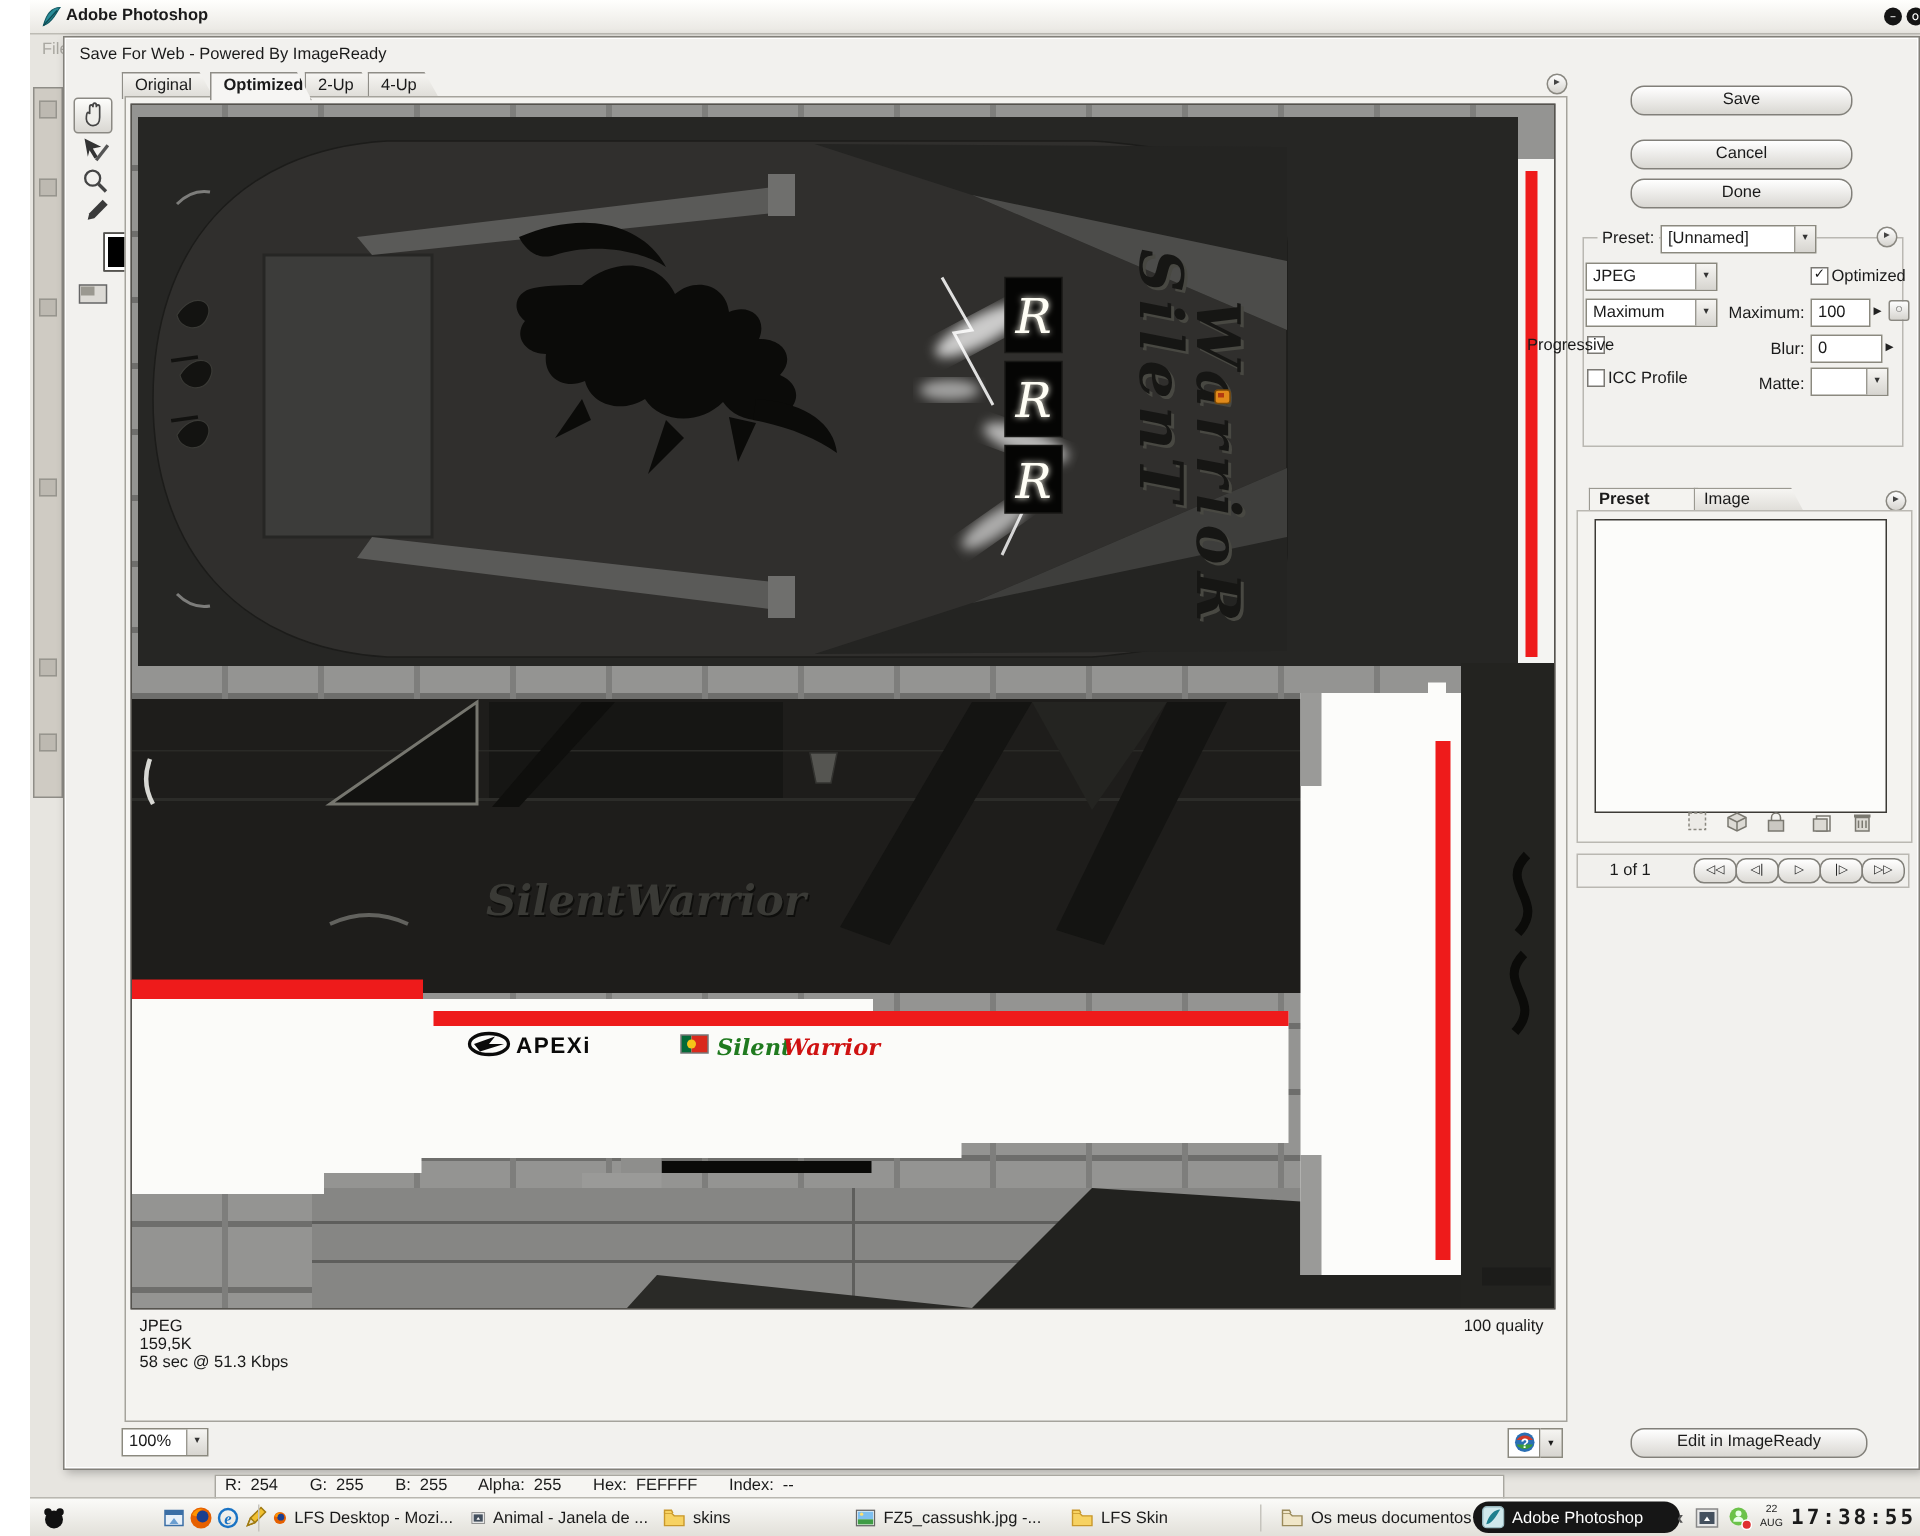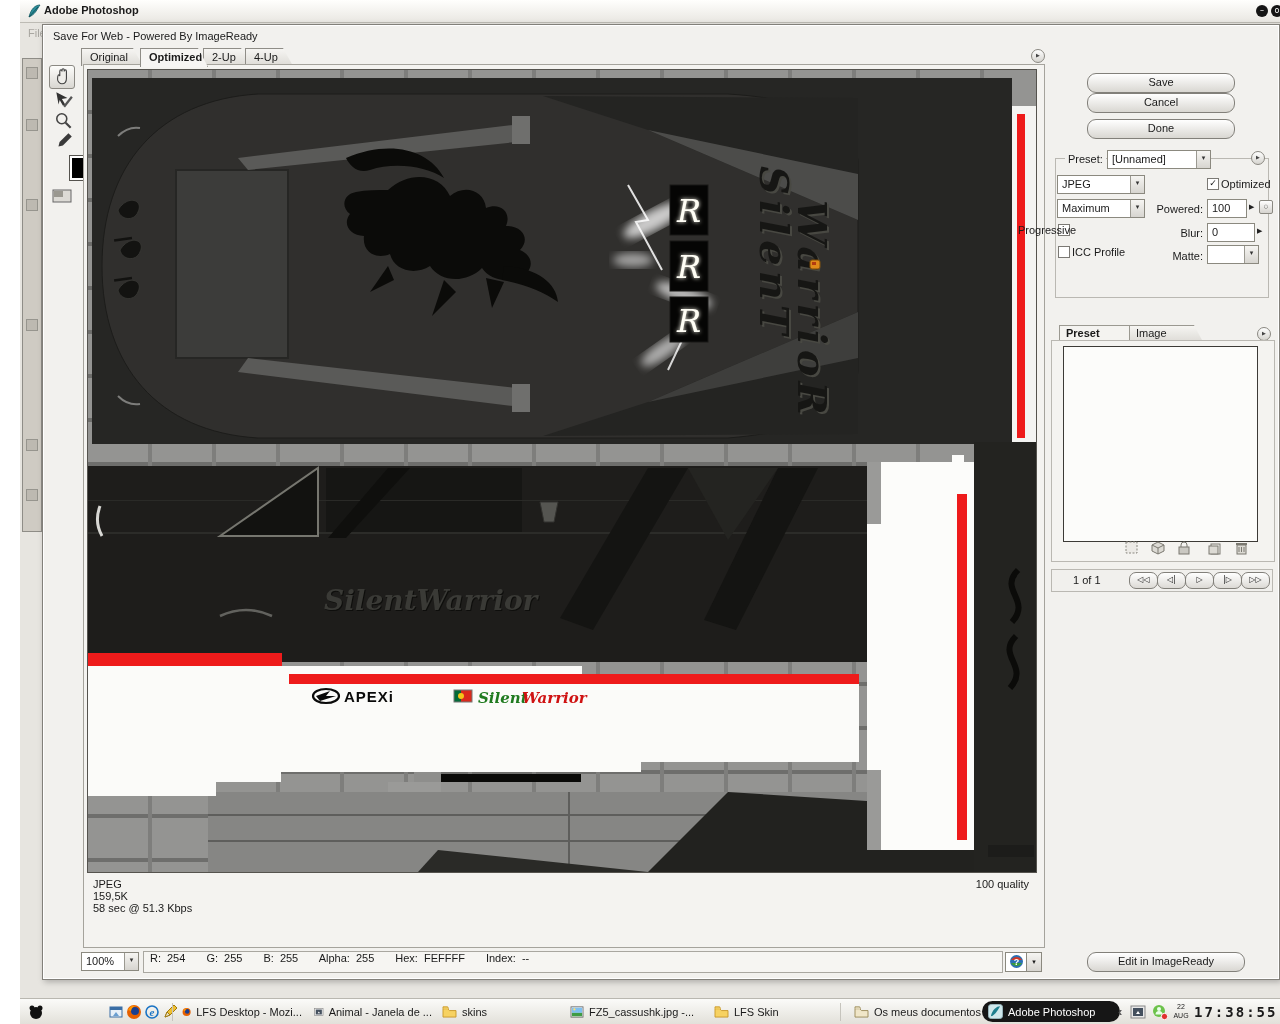--- a/index.html
+++ b/index.html
@@ -33,21 +33,21 @@
   .selbox .val{display:block;padding:2px 16px 0 4px;white-space:nowrap;overflow:hidden;}
   .dd{position:absolute;right:0;top:0;width:13px;height:100%;background:linear-gradient(#f6f5f2,#d7d5d0);border-left:1px solid #9b9991;text-align:center;font-size:7px;line-height:15px;font-family:"DejaVu Sans",sans-serif;color:#333;}
   .cb{position:absolute;width:10px;height:10px;background:#fff;border:1px solid #7b7974;font-size:9px;line-height:9px;text-align:center;font-family:"DejaVu Sans",sans-serif;}
   .lbl{position:absolute;white-space:nowrap;text-align:center;}
   .grp{position:absolute;border:1px solid #bab8b2;}
   .flyout{position:absolute;width:12px;height:12px;border-radius:50%;background:linear-gradient(#fefefe,#d6d4cf);border:1px solid #8a8881;font-size:5px;line-height:11px;text-align:center;color:#444;font-family:"DejaVu Sans",sans-serif;}
   .arr{position:absolute;font-size:7px;color:#222;font-family:"DejaVu Sans",sans-serif;}
   .ct-tab{position:absolute;top:300px;height:16px;line-height:15px;padding:0 12px 0 6px;background:linear-gradient(#f6f5f2,#dddbd6);border:1px solid #9b9991;border-bottom:none;clip-path:polygon(0 0,calc(100% - 9px) 0,100% 100%,0 100%);}
   .ct-tab.active{background:#f4f3f0;font-weight:bold;}
   .pagerbtn{position:absolute;width:27px;height:15px;border-radius:7px;background:linear-gradient(#ffffff,#dcdad5);border:1px solid #82807a;text-align:center;line-height:14px;font-size:8px;font-family:"DejaVu Sans",sans-serif;color:#222;}
-  #info-bar{left:100px;top:926px;width:858px;height:20px;background:#f6f5f2;border:1px solid #a9a7a0;}
+  #info-bar{left:100px;top:958px;width:858px;height:20px;background:#f6f5f2;border:1px solid #a9a7a0;}
   #info-bar span{margin-right:6px;}
   #info-bar .v{margin-right:18px;}
   
   #taskbar{left:0;top:998px;width:1280px;height:26px;background:linear-gradient(#fbfbf9,#e1dfd8);border-top:1px solid #b9b7b0;}
   .tkbtn{position:absolute;top:2px;height:21px;display:flex;align-items:center;gap:5px;padding:0 6px;border-radius:3px;white-space:nowrap;overflow:hidden;}
   .tkbtn.active{background:#161616;color:#fff;border-radius:11px;}
   .tksep{position:absolute;top:4px;width:1px;height:18px;background:#c6c4bd;}
   .tray-sm{font-size:7px;line-height:8px;text-align:center;}
   #tray-time{font-family:"DejaVu Sans Mono",monospace;font-size:14px;letter-spacing:2px;font-weight:bold;}
   .qicon{position:absolute;top:5px;width:16px;height:16px;}
@@ -268,21 +268,21 @@
       </svg>
     </div>
 
     <span class="stat" style="left:50px;top:853px">JPEG</span>
     <span class="stat" style="left:50px;top:865px">159,5K</span>
     <span class="stat" style="left:50px;top:877px">58 sec @ 51.3 Kbps</span>
     <span class="stat" style="left:800px;top:853px;width:186px;text-align:right">100 quality</span>
 
     <span class="flyout" style="left:988px;top:24px">▶</span>
 
-    <div class="pbtn" style="left:1044px;top:48px;width:146px;height:18px">Save</div>
+    <div class="pbtn" style="left:1044px;top:32px;width:146px;height:18px">Save</div>
     <div class="pbtn" style="left:1044px;top:68px;width:146px;height:18px">Cancel</div>
     <div class="pbtn" style="left:1044px;top:94px;width:146px;height:18px">Done</div>
 
     <div class="grp" style="left:1012px;top:133px;width:212px;height:138px"></div>
     <span class="lbl" style="left:1022px;top:128px;background:#f2f1ee;padding:0 3px">Preset:</span>
     <div class="selbox" style="left:1064px;top:125px;width:102px">
       <span class="val">[Unnamed]</span>
         <span class="dd">▾</span>
     </div>
     <span class="flyout" style="left:1208px;top:126px">▶</span>
@@ -291,21 +291,21 @@
       <span class="val">JPEG</span>
         <span class="dd">▾</span>
     </div>
     <span class="cb" style="left:1164px;top:153px">✓</span>
     <span class="lbl" style="left:1178px;top:153px">Optimized</span>
 
     <div class="selbox" style="left:1014px;top:174px;width:86px">
       <span class="val">Maximum</span>
         <span class="dd">▾</span>
     </div>
-    <span class="lbl" style="left:1100px;top:178px;width:60px;text-align:right">Powered:</span>
+    <span class="lbl" style="left:1100px;top:178px;width:60px;text-align:right">Maximum:</span>
     <div class="selbox" style="left:1164px;top:174px;width:38px">
       <span class="val">100</span>
     </div>
     <span class="arr" style="left:1206px;top:178px">▶</span>
     <span class="flyout" style="left:1216px;top:175px;border-radius:2px">○</span>
 
     <span class="cb" style="left:1015px;top:199px"></span>
     <span class="lbl" style="left:975px;top:199px">Progressive</span>
     <span class="lbl" style="left:1110px;top:202px;width:50px;text-align:right">Blur:</span>
     <div class="selbox" style="left:1164px;top:198px;width:46px">

